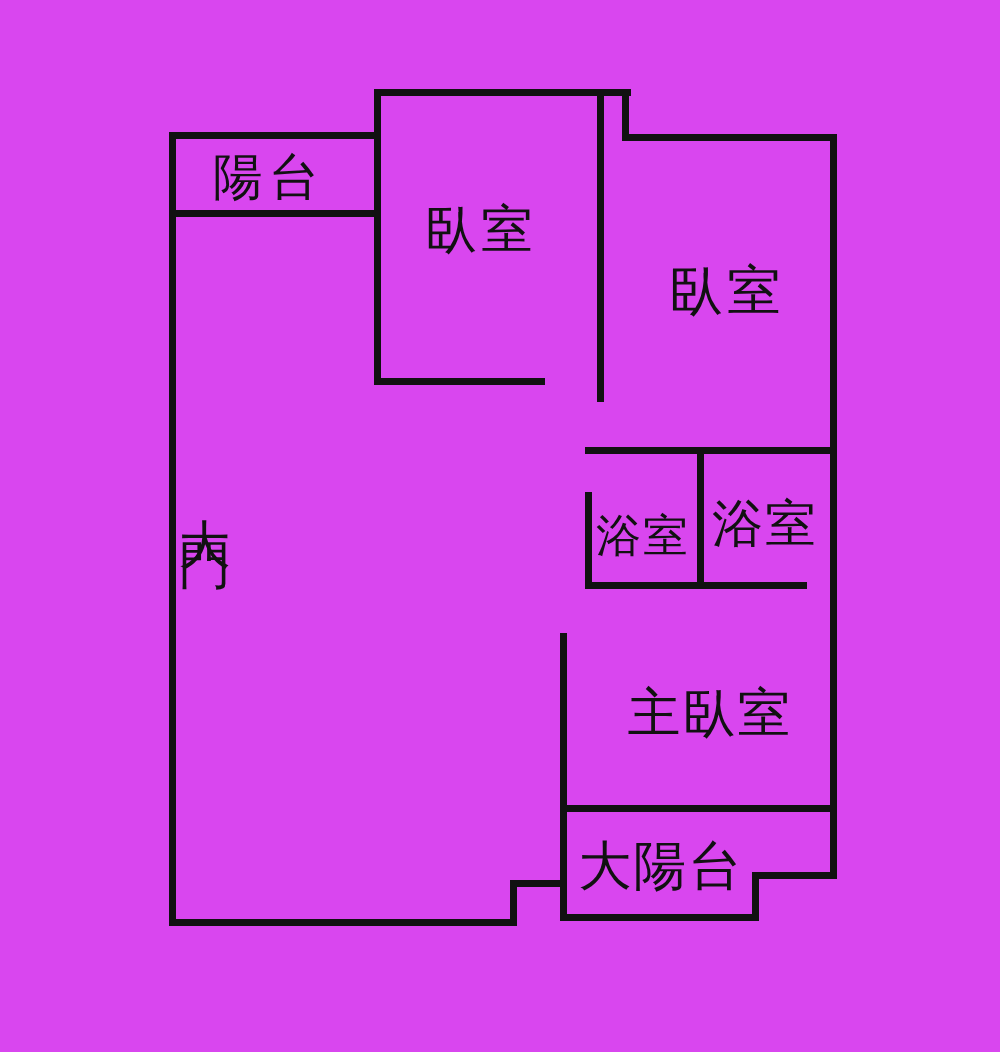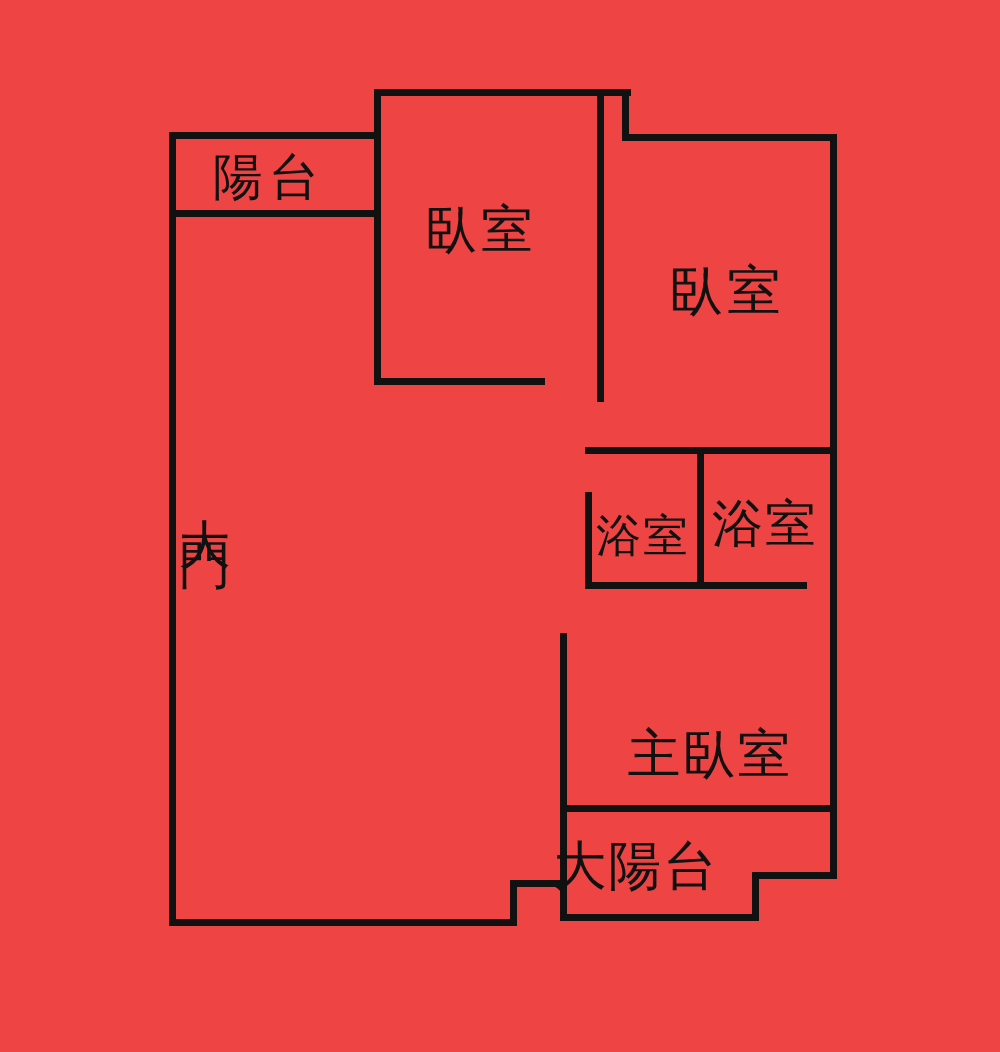--- a/index.html
+++ b/index.html
@@ -1,19 +1,19 @@
 <!DOCTYPE html>
 <html><head>
 <meta charset="utf-8">
 <style>
   html,body{margin:0;padding:0;background:#ffffff;}
   #canvas{
     position:relative;
     width:1000px;height:1052px;
-    background:#ef4444;
+    background:#d946ef;
     overflow:hidden;
     font-family:"Liberation Serif", serif;
   }
   .wall{position:absolute;background:#111111;}
   .room-label{
     position:absolute;
     color:#111111;
     white-space:nowrap;
     transform:translate(-50%,-50%);
     line-height:1;
@@ -58,17 +58,17 @@
   <div class="room-label" style="left:481px;top:230px;font-size:52px;letter-spacing:4px;">臥室</div>
 
   <div class="room-label" style="left:727px;top:291px;font-size:54px;letter-spacing:4px;">臥室</div>
 
   <div class="room-label vertical-label" style="left:204px;top:501px;font-size:52px;letter-spacing:24px;">大門</div>
 
   <div class="room-label" style="left:643px;top:536px;font-size:45px;letter-spacing:2px;">浴室</div>
 
   <div class="room-label" style="left:765px;top:524px;font-size:51px;letter-spacing:2px;">浴室</div>
 
-  <div class="room-label" style="left:710px;top:713px;font-size:53px;letter-spacing:2px;margin-top:41px;">主臥室</div>
+  <div class="room-label" style="left:710px;top:713px;font-size:53px;letter-spacing:2px;">主臥室</div>
 
-  <div class="room-label" style="left:636px;top:866px;font-size:53px;letter-spacing:2px;">大陽台</div>
+  <div class="room-label" style="left:661px;top:866px;font-size:53px;letter-spacing:2px;">大陽台</div>
 
 </div>
 
 </body></html>

